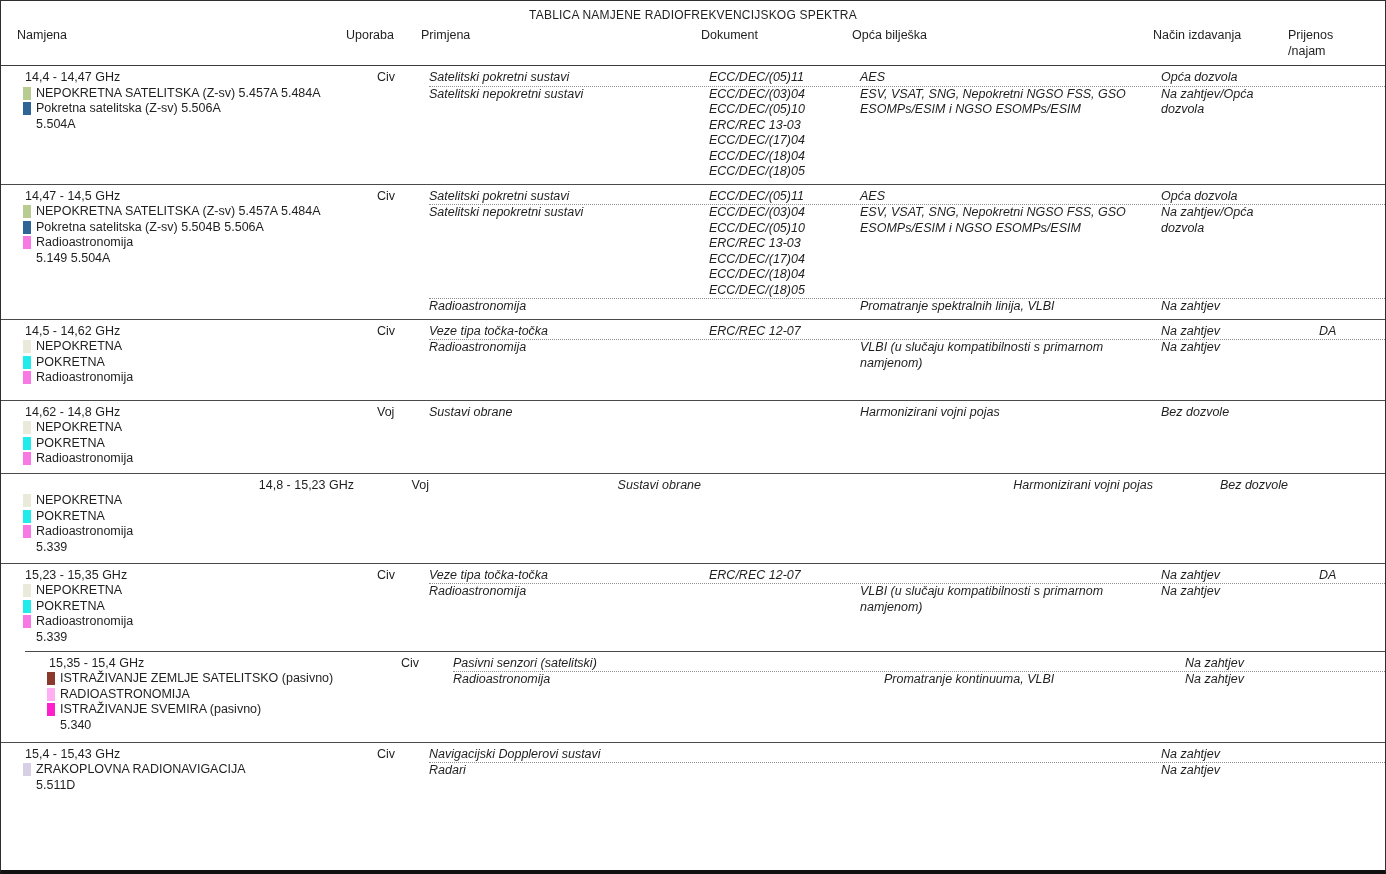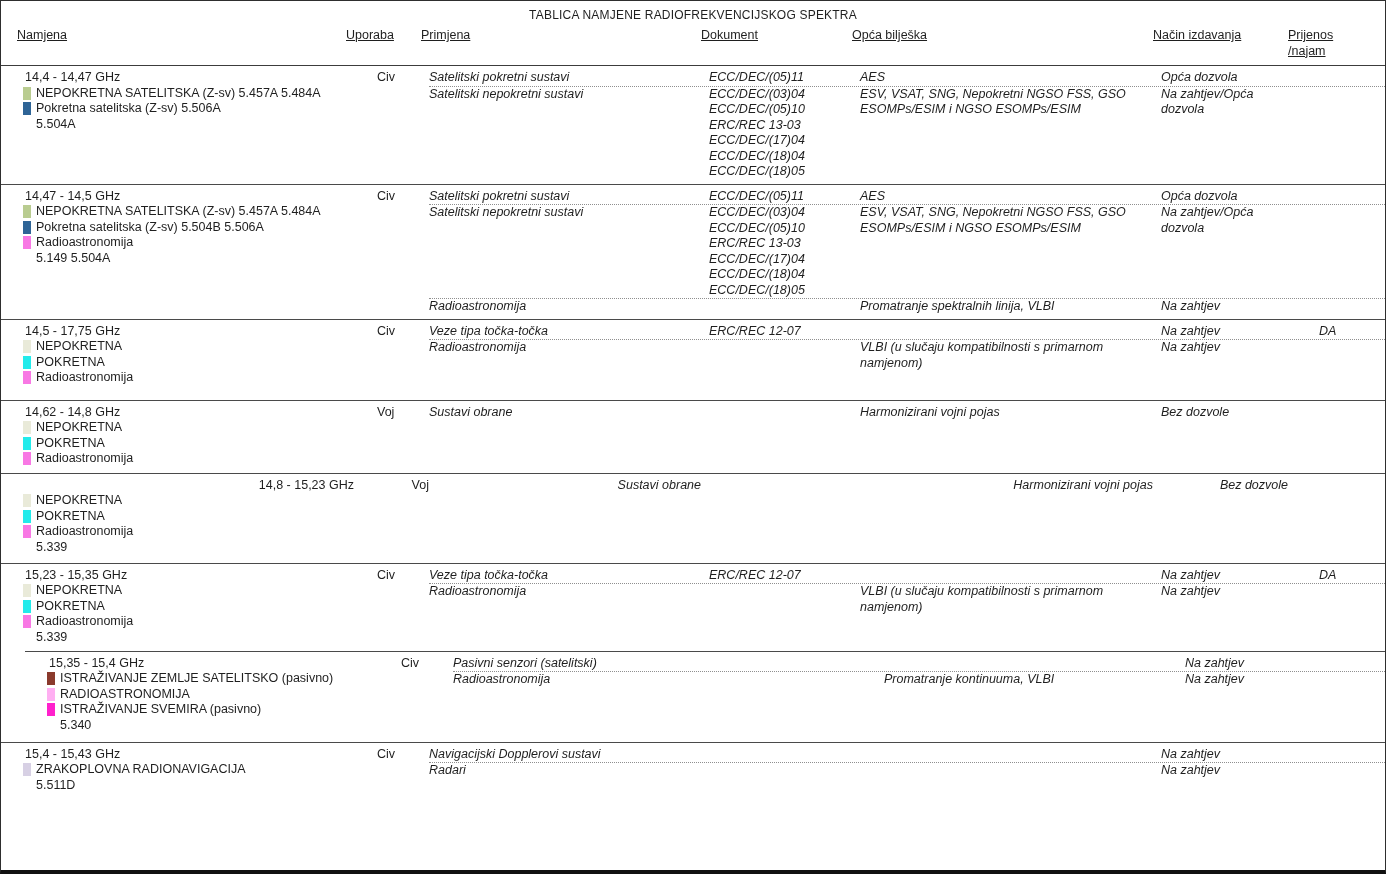--- a/index.html
+++ b/index.html
@@ -7,21 +7,21 @@
   .page{
     position:relative;width:1386px;height:874px;box-sizing:border-box;
     border:1px solid #2e2e2e;border-bottom:4px solid #111;overflow:hidden;background:#fff;
   }
   .title{
     text-align:center;font-size:12px;padding-top:6px;line-height:16px;letter-spacing:.2px;
   }
   .grid-cols{
     display:grid;
     grid-template-columns:331px 75px 280px 151px 301px 135px 1fr;
-    padding-left:14px;box-sizing:border-box;text-decoration:underline;
+    padding-left:14px;box-sizing:border-box;
   }
   .header-row{
     font-size:12.5px;line-height:15.5px;padding-top:5px;padding-bottom:6px;
     border-bottom:1px solid #3c3c3c;
   }
   .hdr{white-space:pre-line;}
   .hdr-namjena{padding-left:2px;}
   .blocks{width:100%;}
   .block{
     display:grid;
@@ -161,21 +161,21 @@
     <div class="cell c-primjena">Radioastronomija</div>
     <div class="cell c-dokument"></div>
     <div class="cell c-biljeska">Promatranje spektralnih linija, VLBI</div>
     <div class="cell c-nacin">Na zahtjev</div>
     <div class="cell c-prijenos"></div>
   </div>
         </div>
   </div>
       <div class="block" style="min-height: 81px;">
     <div class="col-namjena">
-      <div class="range">14,5 - 17,75 GHz</div>
+      <div class="range">14,5 - 14,62 GHz</div>
       <div class="allocs">
             <div class="alloc-line">
     <span class="swatch" style="background: rgb(233, 234, 217);"></span>
     <span class="alloc-text">NEPOKRETNA</span>
   </div>
             <div class="alloc-line">
     <span class="swatch" style="background: rgb(34, 235, 235);"></span>
     <span class="alloc-text">POKRETNA</span>
   </div>
             <div class="alloc-line">

